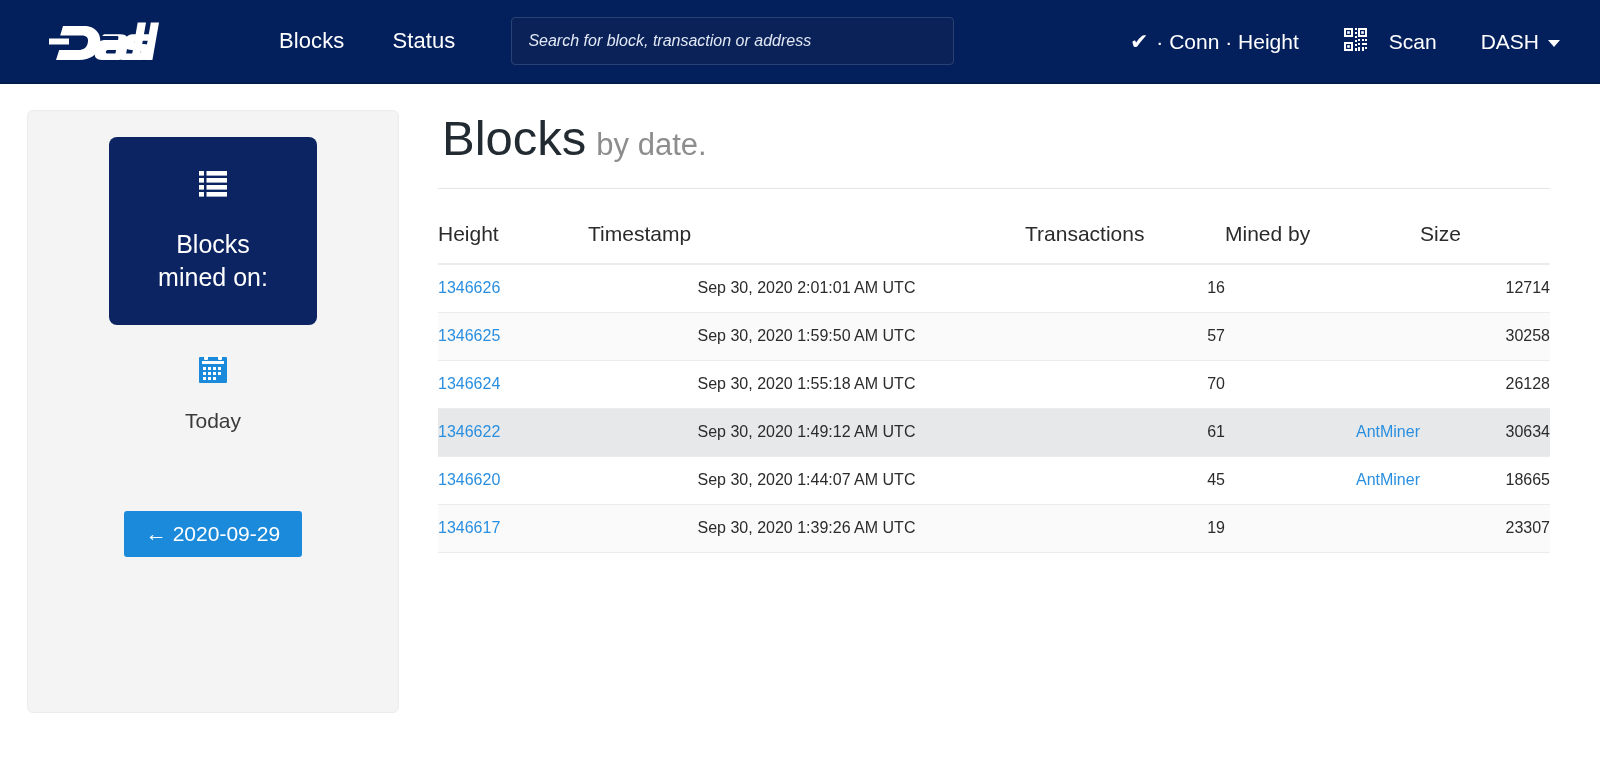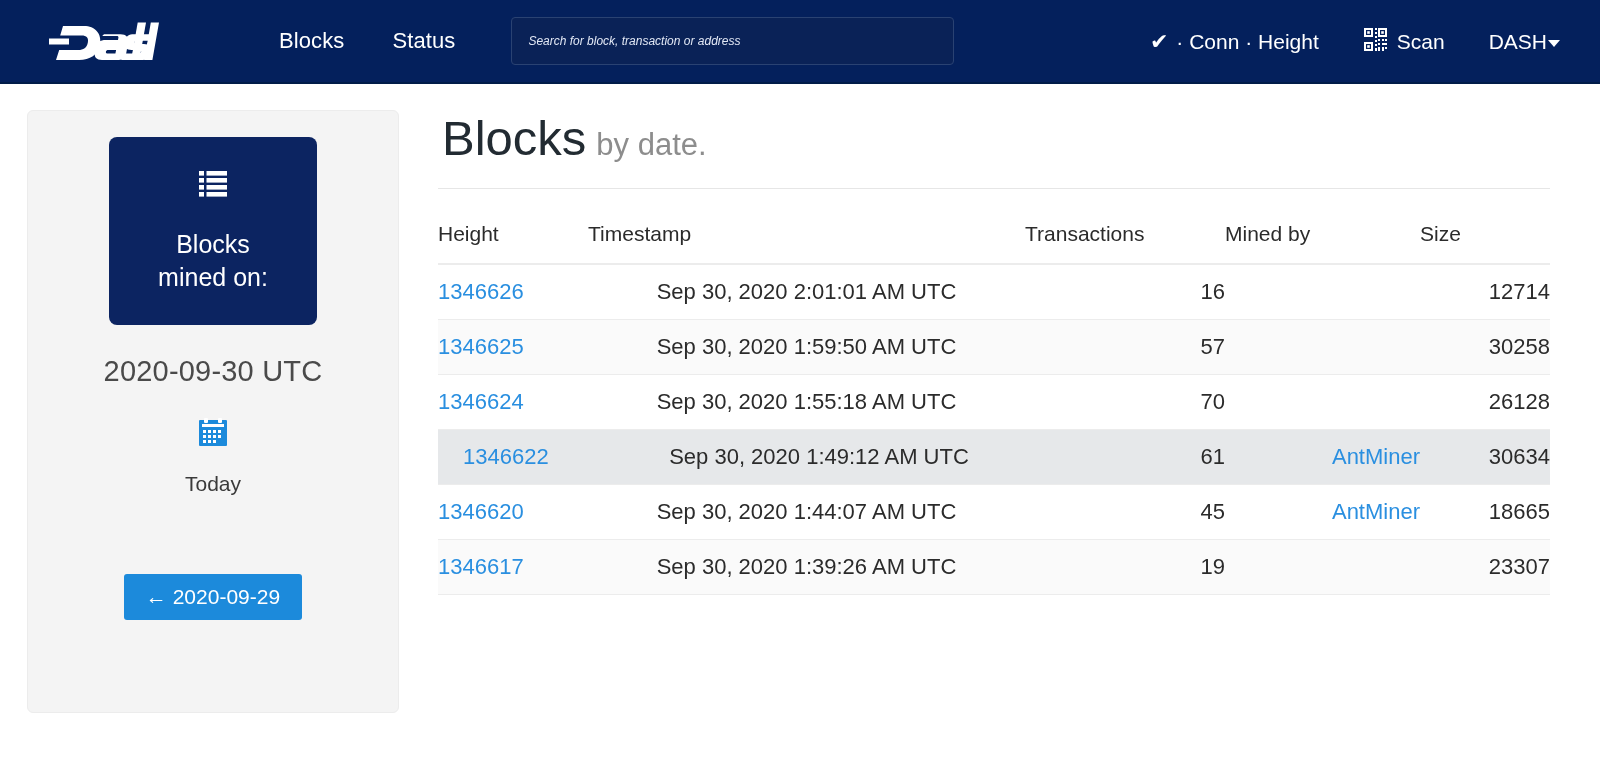--- a/index.html
+++ b/index.html
@@ -44,21 +44,21 @@
 
   .search-wrap { margin-left: 32px; }
   .search-input {
     width: 443px;
     height: 48px;
     background: #0a2257;
     border: 1px solid #2a4272;
     border-radius: 4px;
     color: #e9eef8;
     font-family: "Liberation Sans", sans-serif;
-    font-size: 12px;
+    font-size: 16px;
     font-style: italic;
     padding: 0 16px;
     outline: none;
   }
   .search-input::placeholder { color: #e2e8f5; font-style: italic; opacity: 1; }
 
   .nav-right {
     position: absolute;
     right: 26px; top: 0;
     height: 84px;
@@ -66,27 +66,27 @@
   }
   .nav-status {
     display: flex; align-items: center;
     color: #ffffff; font-size: 21px;
     padding: 0 22px;
     white-space: nowrap;
     cursor: pointer;
   }
   .check-icon { font-size: 22px; margin-right: 8px; line-height: 1; }
   .nav-scan {
-    display: flex; align-items: center; gap: 9px;
+    display: flex; align-items: center; gap: 21px;
     color: #ffffff; font-size: 21px;
     padding: 0 22px;
     cursor: pointer;
   }
   .nav-dash {
-    display: flex; align-items: center; gap: 1px;
+    display: flex; align-items: center; gap: 9px;
     color: #ffffff; font-size: 21px;
     padding: 0 14px 0 22px;
     cursor: pointer;
   }
   .caret {
     width: 0; height: 0;
     border-left: 6px solid transparent;
     border-right: 6px solid transparent;
     border-top: 7px solid #ffffff;
     margin-top: 3px;
@@ -184,29 +184,29 @@
   table.blocks th {
     font-size: 21px;
     font-weight: 400;
     color: #2b2b2b;
     padding: 8px 0 17px 0;
     border-bottom: 2px solid #ececec;
     text-align: left;
     white-space: nowrap;
   }
   table.blocks td {
-    font-size: 22px;
+    font-size: 16px;
     color: #2b2b2b;
     padding: 14px 0;
     border-bottom: 1px solid #ececec;
     white-space: nowrap;
     height: 48px;
   }
   table.blocks tr.stripe td { background: #fafafa; }
-  table.blocks tr.hover td { background: #e6e8ea; padding-left: 25px; }
+  table.blocks tr.hover td { background: #e6e8ea; }
 
   .col-height    { width: 150px; text-align: left; }
   .col-timestamp { width: auto;  text-align: center; }
   .col-tx        { width: 200px; text-align: right; }
   .col-miner     { width: 195px; text-align: right; padding-right: 0; }
   .col-size      { width: 130px; text-align: right; }
 
   a.link {
     color: #2a8fe0;
     text-decoration: none;
@@ -304,21 +304,20 @@
               <rect x="8.5" y="17" width="20.5" height="4.6"></rect>
               <rect x="1" y="24" width="5" height="4.6"></rect>
               <rect x="8.5" y="24" width="20.5" height="4.6"></rect>
             </g>
           </svg>
         </span>
         <div class="tile-label">Blocks</div>
         <div class="tile-label">mined on:</div>
       </div>
 
-      <div class="side-date">2020-09-30 UTC</div>
 
       <div class="cal-icon-wrap">
         <span>
           <svg width="28" height="28" viewBox="0 0 28 28">
             <rect x="0" y="2" width="28" height="26" rx="1" fill="#1c8adb"></rect>
             <rect x="5" y="0" width="4" height="5" rx="1" fill="#ffffff"></rect>
             <rect x="19" y="0" width="4" height="5" rx="1" fill="#ffffff"></rect>
             <rect x="3" y="6" width="22" height="3" fill="#ffffff"></rect>
             <g fill="#ffffff">
               <rect x="4" y="12" width="3" height="3"></rect>

